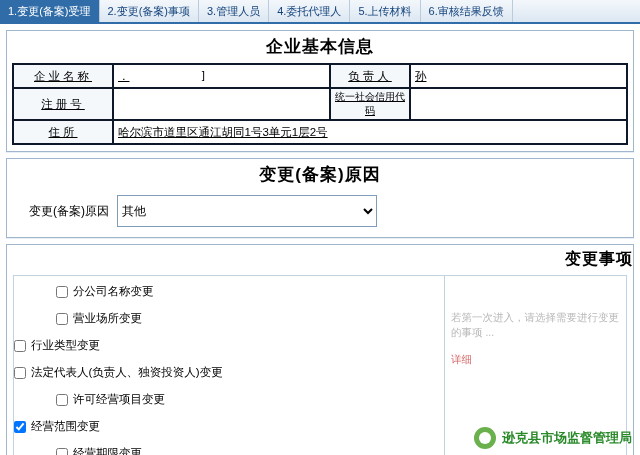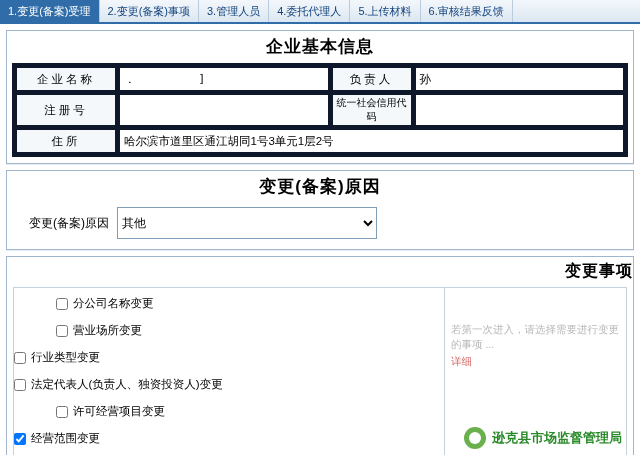--- a/index.html
+++ b/index.html
@@ -49,24 +49,25 @@
   }
   .panel-title.small{font-size:16px;text-align:right;}
   
   table.info{
     width:calc(100% - 10px);
     margin:0 5px 6px 5px;
     border-collapse:collapse;
     table-layout:fixed;
   }
   table.info td{
-    border:5px solid #0f172a;
+    border:2px solid #0f172a;
     height:20px;
     font-size:11.5px;
     padding:1px 4px;
+    text-decoration:underline;
   }
   td.lab{
     text-align:center;
     background:#f4f8fb;
     color:#000;
     letter-spacing:3px;
     width:90px;
   }
   td.lab.wide{letter-spacing:0px;}
   td.val{background:#ffffff;}
@@ -101,42 +102,42 @@
     flex:1;
     border-left:1px solid #c3d2df;
     padding:34px 6px 4px 6px;
     font-size:10.5px;
     color:#b9b9b9;
     line-height:1.45;
   }
   .items-right .detail{
     color:#d46a6a;
     display:block;
-    margin-top:2px;
+    margin-top:12px;
   }
   .chk-grid{
     display:flex;flex-wrap:wrap;
   }
   .chk{
     display:flex;align-items:center;
     font-size:11.5px;
     margin:0 0 12px 0;
     white-space:nowrap;
   }
   .chk.col1{width:180px;padding-left:42px;}
   .chk.col2{width:250px;padding-left:0px;}
   input[type=checkbox]{
     width:12px;height:12px;
     margin:0 5px 0 0;
     vertical-align:middle;
   }
   
   .watermark{
     position:absolute;
-    right:18px;bottom:6px;
+    right:8px;bottom:6px;
     display:flex;align-items:center;
     gap:6px;
   }
   .wm-logo{
     width:22px;height:22px;border-radius:50%;
     background:#6ab04c;
     position:relative;
     flex:0 0 22px;
   }
   .wm-logo:after{

